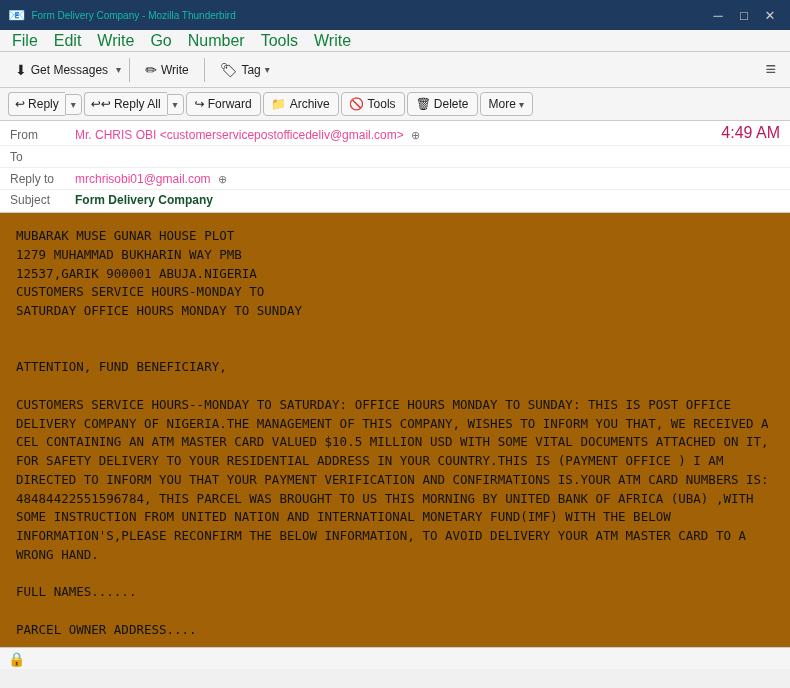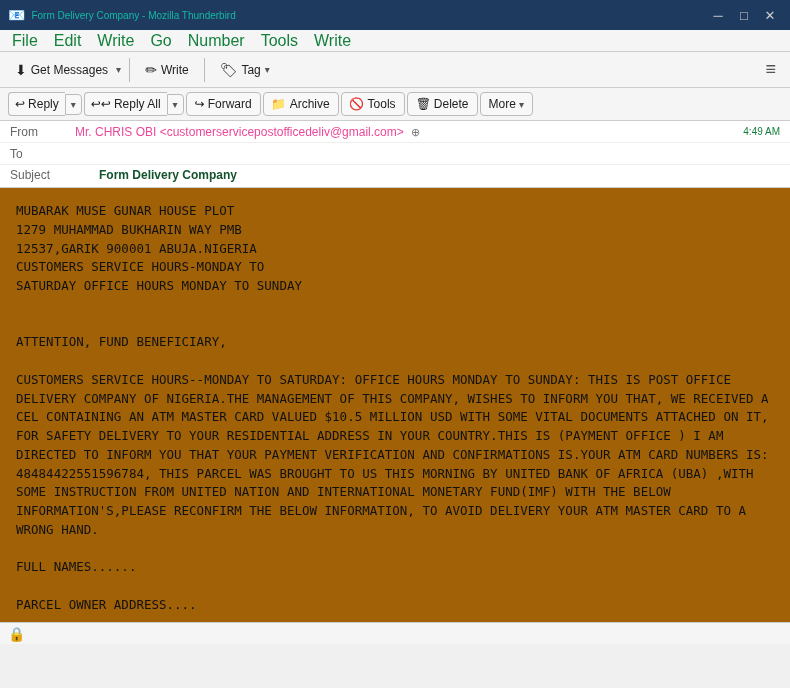--- a/index.html
+++ b/index.html
@@ -130,42 +130,41 @@
       color: #666;
       width: 65px;
       flex-shrink: 0;
       padding-top: 1px;
     }
     .meta-value {
       flex: 1;
       color: #222;
     }
     .meta-time {
-      color: #15803d;
-      font-size: 10px;
+      color: #be185d;
+      font-size: 16px;
       white-space: nowrap;
       align-self: center;
     }
     .email-address {
       color: #ec4899;
     }
     .meta-icon {
       font-size: 11px;
       color: #777;
       margin-left: 4px;
       cursor: pointer;
     }
 
     
     .subject-row {
       padding: 3px 28px 5px 10px;
       font-size: 12px;
       display: flex;
       align-items: center;
-      gap: 24px;
     }
     .subject-label { color: #666; width: 65px; flex-shrink: 0; }
     .subject-value { font-weight: bold; color: #14532d; }
 
     
     .email-body {
       background: #a16207;
       padding: 14px 16px;
       font-size: 12.5px;
       color: #111;
@@ -296,20 +295,27 @@
       <span class="email-address">&lt;customerservicepostofficedeliv@gmail.com&gt;</span>
       <span class="meta-icon">⊕</span>
     </span>
     <span class="meta-time">4:49 AM</span>
   </div>
 
   <div class="meta-row">
     <span class="meta-label">To</span>
   </div>
 
+  <div class="meta-row">
+    <span class="meta-label">Reply to</span>
+    <span class="meta-value">
+      <span class="email-address">mrchrisobi01@gmail.com</span>
+      <span class="meta-icon">⊕</span>
+    </span>
+  </div>
 
   <div class="subject-row">
     <span class="subject-label">Subject</span>
     <span class="subject-value">Form Delivery Company</span>
   </div>
 
 </div>
 
 <div class="email-body">MUBARAK MUSE GUNAR HOUSE PLOT
 1279 MUHAMMAD BUKHARIN WAY PMB

